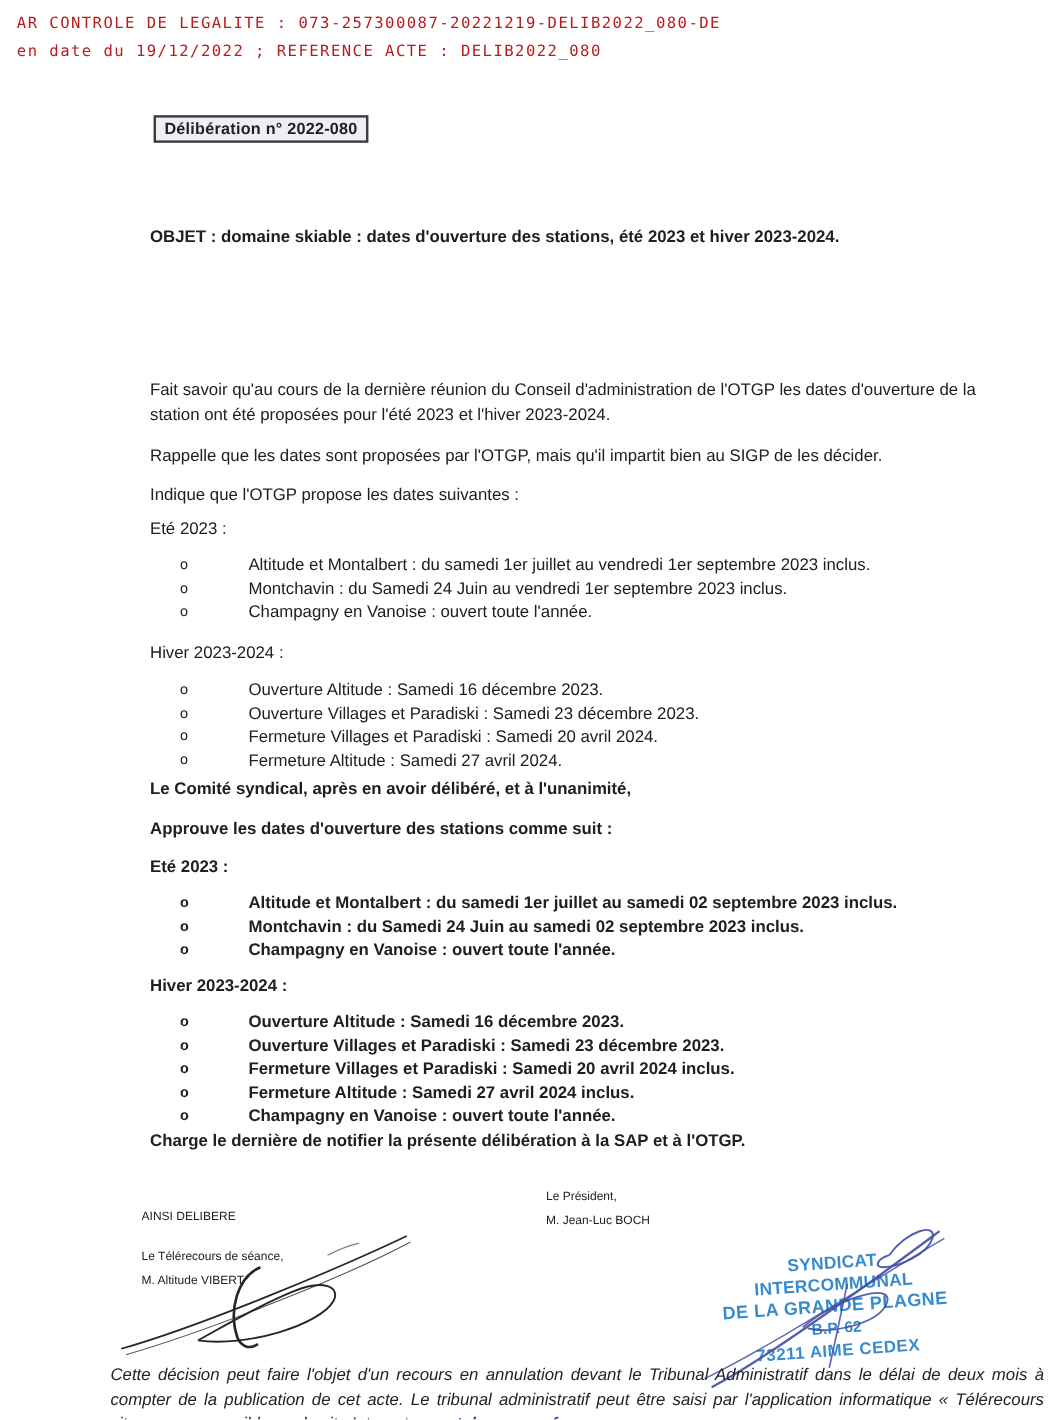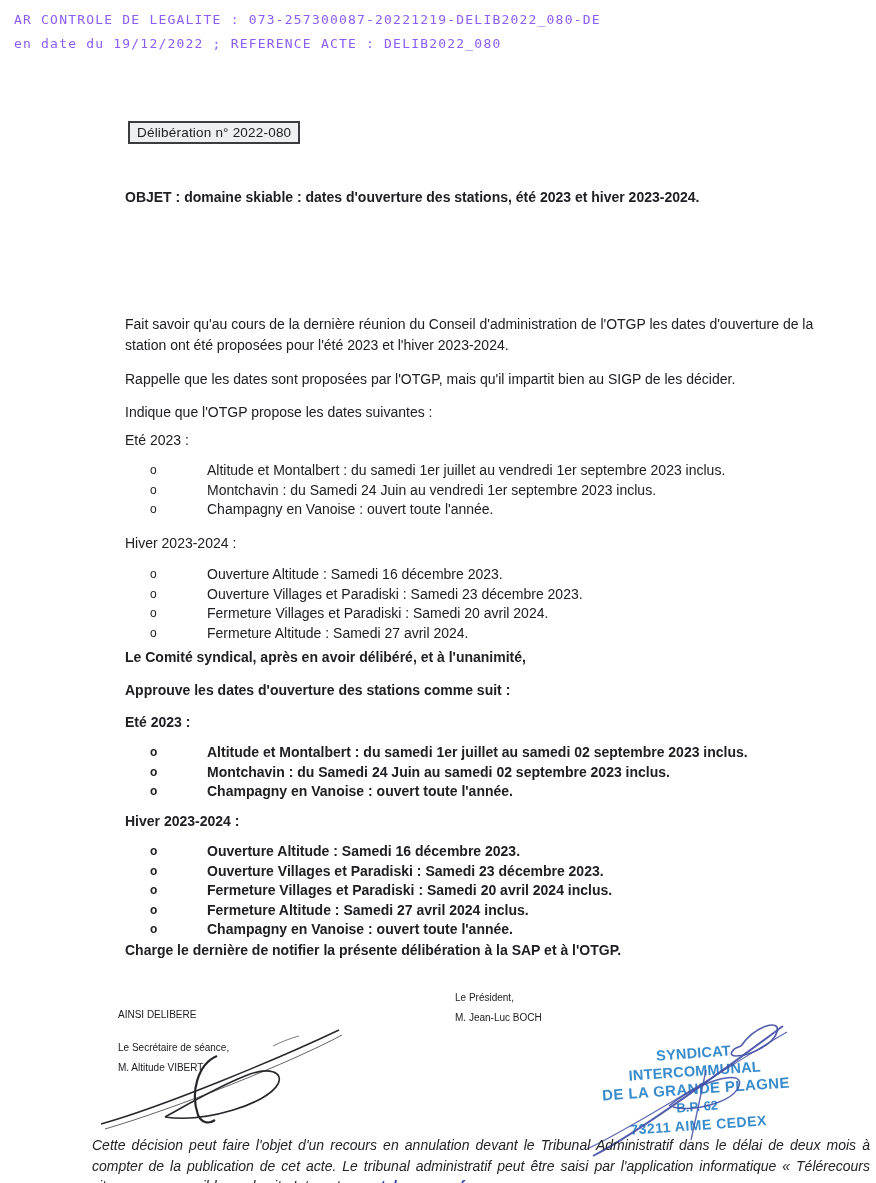--- a/index.html
+++ b/index.html
@@ -4,29 +4,29 @@
 <style>
   * { margin:0; padding:0; box-sizing:border-box; }
   html,body { background:#ffffff; }
   .page {
     position:relative; width:876px; height:1183px; background:#ffffff;
     font-family:"Liberation Sans", sans-serif; color:#202024; overflow:hidden;
   }
   .mono-hdr {
     position:absolute; left:14px; top:8px;
     font-family:"DejaVu Sans Mono", monospace;
-    font-size:13px; letter-spacing:1.2px; line-height:24px; color:#8b5cf6;
+    font-size:13px; letter-spacing:1.2px; line-height:24px; color:#b91c1c;
   }
   .abs { position:absolute; left:125px; width:724px; font-size:14px; line-height:21px; }
   .b { font-weight:700; }
   .u { text-underline-offset:2px; }
   .title-box {
     position:absolute; left:128px; top:96px; display:inline-block;
     border:2px solid #3c3c40; background:#edeff2;
-    padding:2px 7px; font-size:13.5px; font-weight:400; letter-spacing:.2px;margin-top:25px;
+    padding:2px 7px; font-size:13.5px; font-weight:700; letter-spacing:.2px;
   }
   .list { list-style:none; }
   .list li { display:flex; line-height:19.5px; }
   .list .mk { width:29px; padding-left:25px; font-size:12px; flex:0 0 54px; }
   .list .tx { flex:1;margin-left:28px; }
   .sig-label { position:absolute; font-size:10px; line-height:19.5px; }
   .stamp {
     position:absolute; left:596px; top:1044px; width:200px;
     transform:rotate(-4deg); text-align:center;
     color:#2f86c9; font-weight:700; line-height:18px; opacity:.95;
@@ -150,21 +150,21 @@
         <span class="mk">o</span>
         <span class="tx">Champagny en Vanoise : ouvert toute l'année.</span>
       </li>
   </ul>
 
   <div class="abs b" style="top:940px;">Charge le dernière de notifier la présente délibération à la SAP et à l'OTGP.</div>
 
   <div class="sig-label" style="left:118px; top:1005px;">AINSI DELIBERE</div>
 
   <div class="sig-label" style="left:118px; top:1038px;">
-    <div>Le Secrétaire de séance,</div>
+    <div>Le Télérecours de séance,</div>
     <div>M. Altitude VIBERT</div>
   </div>
 
   <div class="sig-label" style="left:455px; top:988px;">
     <div>Le Président,</div>
     <div>M. Jean-Luc BOCH</div>
   </div>
 
   <svg class="sig" style="left:95px; top:1020px;" width="260" height="120" viewBox="0 0 260 120">
     <path d="M6 104 C70 86 185 38 244 10" stroke="#26262a" stroke-width="1.4" fill="none"></path>

